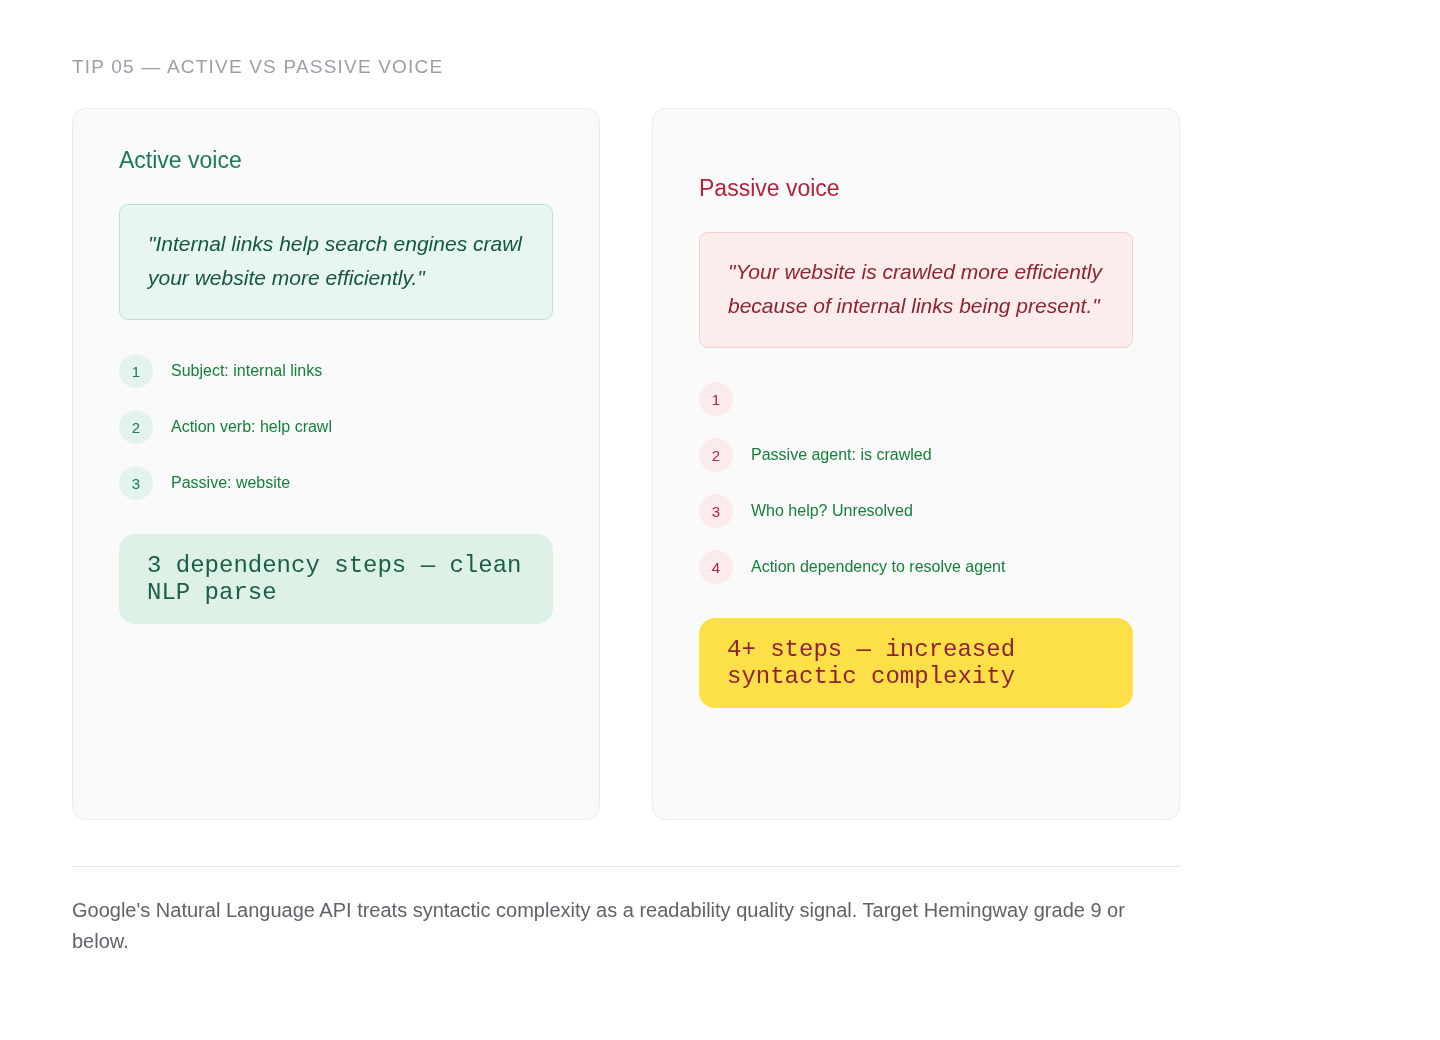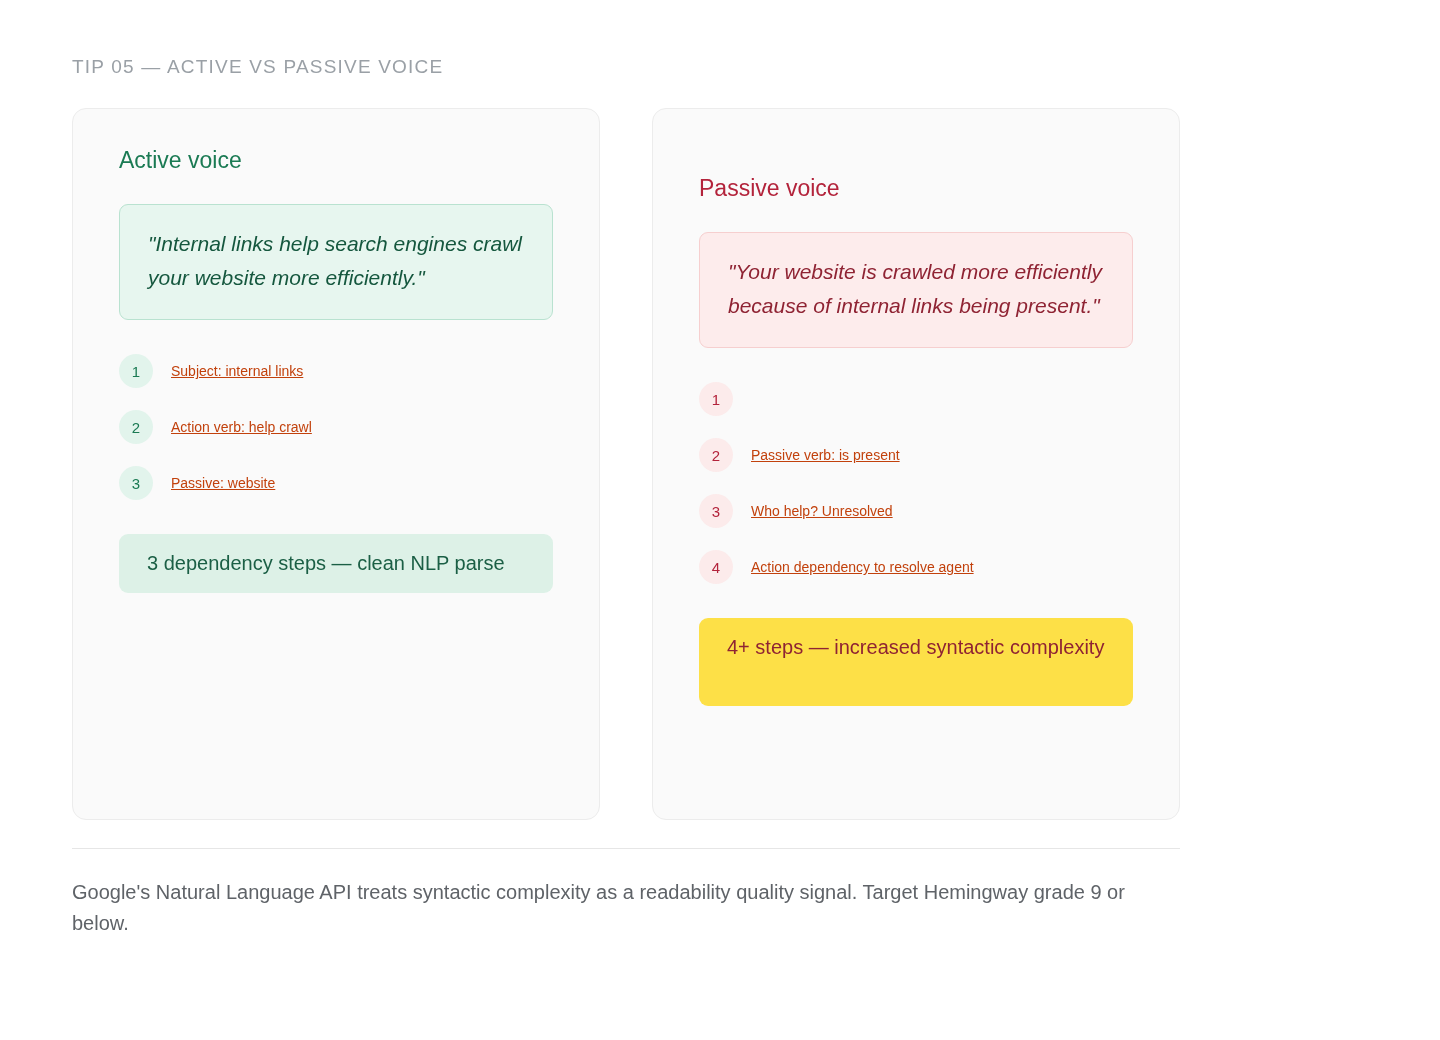--- a/index.html
+++ b/index.html
@@ -86,35 +86,35 @@
     height: 34px;
     border-radius: 50%;
     display: flex;
     align-items: center;
     justify-content: center;
     font-size: 15px;
   }
   .card-active .step-num { background: #e2f4ec; color: #1a7a53; }
   .card-passive .step-num { background: #fcebeb; color: #b3233b; }
   .step-label {
-    font-size: 14px;
-    color: #c2410c;
-    text-decoration: underline;
+    font-size: 16px;
+    color: #15803d;
   }
 
   .summary {
-    border-radius: 9px;
+    border-radius: 16px;
     padding: 18px 28px;
-    font-size: 20px;
+    font-size: 24px;
+    font-family: Liberation Mono, monospace;
   }
   .card-active .summary { background: #ddf1e7; color: #1b5f45; }
   .card-passive .summary { background: #fde047; color: #8f2333; min-height: 52px; display:flex; align-items:flex-start; }
 
   .footnote-wrap {
-    margin-top: 28px;
+    margin-top: 46px;
     border-top: 1px solid #e6e6e6;
     padding-top: 28px;
   }
   .footnote {
     font-size: 20px;
     line-height: 1.55;
     color: #5f6368;
     max-width: 1270px;
     margin: 0;
   }
@@ -155,21 +155,21 @@
       <h2 class="card-title">Passive voice</h2>
 
       <div class="quote">"Your website is crawled more efficiently because of internal links being present."</div>
 
       <ul class="steps">
         <li class="step">
           <span class="step-num">1</span>
         </li>
         <li class="step">
           <span class="step-num">2</span>
-          <span class="step-label">Passive verb: is present</span>
+          <span class="step-label">Passive agent: is crawled</span>
         </li>
         <li class="step">
           <span class="step-num">3</span>
           <span class="step-label">Who help? Unresolved</span>
         </li>
         <li class="step">
           <span class="step-num">4</span>
           <span class="step-label">Action dependency to resolve agent</span>
         </li>
       </ul>

